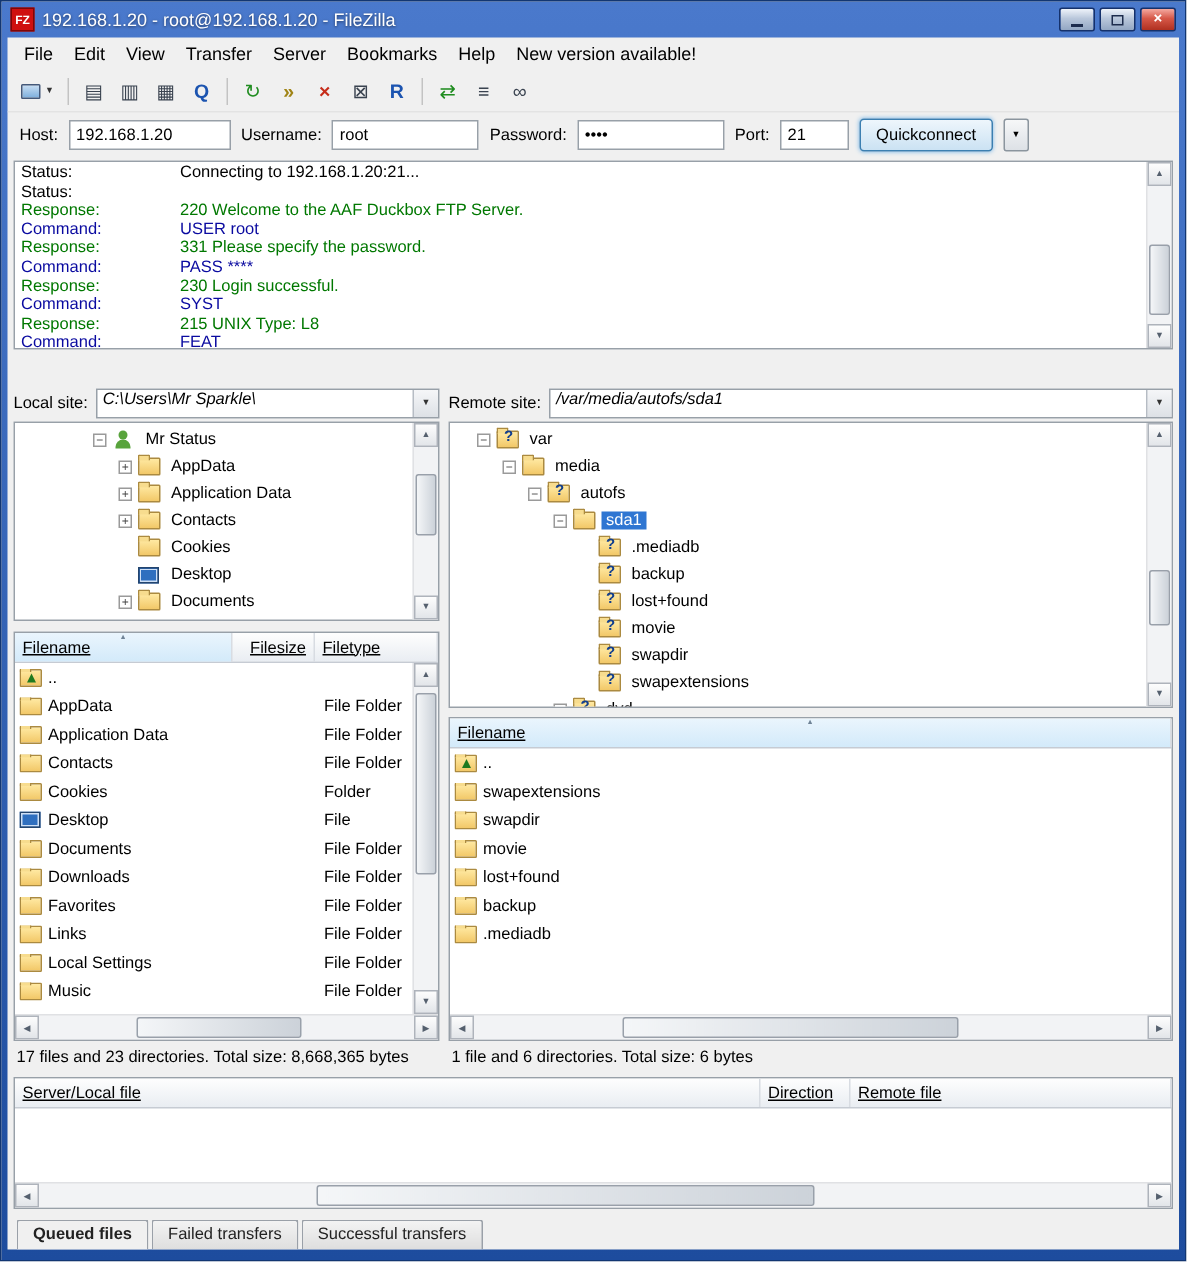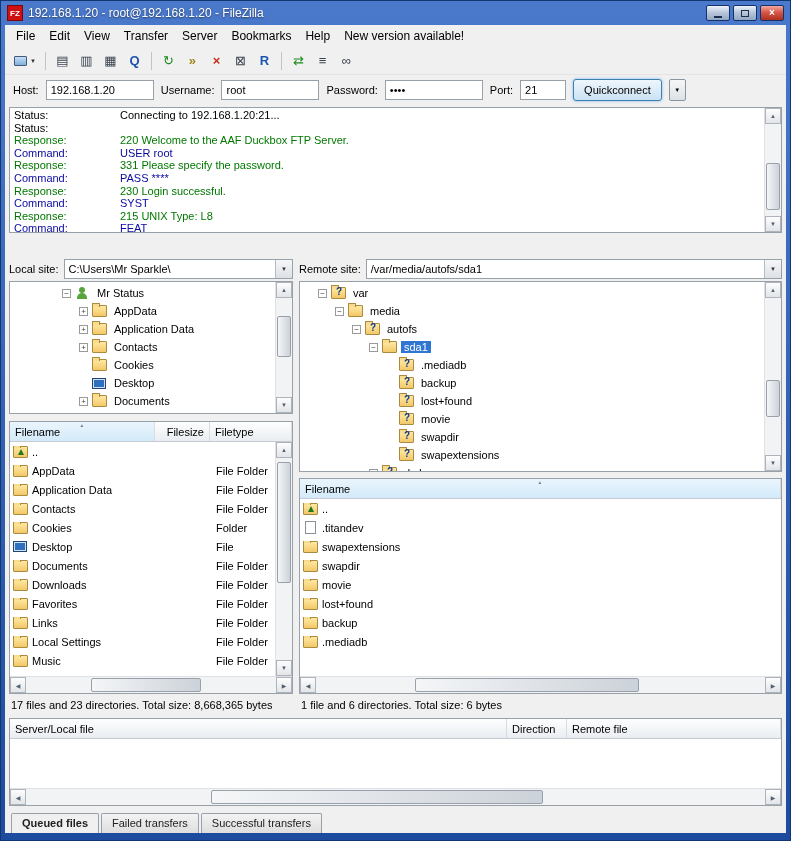--- a/index.html
+++ b/index.html
@@ -72,21 +72,21 @@
   .hsb .sb-thumb { top:1px; bottom:1px; }
 
   
   .main { flex:1; display:flex; padding:0 4px; min-height:0;margin-top:22px; }
   .col { display:flex; flex-direction:column; min-width:0; min-height:0; }
   .col.left { flex:0 0 284px; width:284px; }
   .vsplit { flex:0 0 6px; }
   .col.right { flex:1; }
 
   .sitebar { height:24px; flex:0 0 24px; display:flex; align-items:center; gap:5px; }
-  .combo { flex:1; height:20px; background:#fff; border:1px solid #98a0a8; display:flex; align-items:center; overflow:hidden; }
+  .combo { flex:1; height:20px; background:#fff; border:1px solid #98a0a8; display:flex; align-items:flex-start; overflow:hidden;font-style:italic; }
   .combo .cv { flex:1; padding-left:4px; white-space:nowrap; }
   .combo .ca { flex:0 0 17px; height:18px; background:linear-gradient(#f5f6f8,#dde1e6);
     border-left:1px solid #b6bcc4; display:flex; align-items:center; justify-content:center; font-size:6px; color:#333; }
 
   .treepane { background:#fff; border:1px solid #98a0a8; display:flex; overflow:hidden; }
   .treepane.h-local { flex:0 0 133px; height:133px; }
   .treepane.h-remote { flex:0 0 191px; height:191px; }
   .treeitems { flex:1; padding-top:2px; overflow:hidden; }
   .ti { display:flex; align-items:center; height:18px; white-space:nowrap; }
   .exp { flex:0 0 9px; width:9px; height:9px; border:1px solid #9a9a9a; background:#fff;
@@ -110,21 +110,21 @@
   .userico { flex:0 0 15px; width:15px; height:13px; margin-right:4px; position:relative; }
   .userico::before { content:""; position:absolute; left:4px; top:0; width:6px; height:6px; border-radius:50%; background:#58a33c; }
   .userico::after { content:""; position:absolute; left:2px; top:6px; width:10px; height:6px; border-radius:5px 5px 0 0; background:#58a33c; }
   .deskico { flex:0 0 14px; width:14px; height:11px; margin-right:5px; background:#2f6fbf;
     border:1px solid #24456e; box-shadow:inset 0 0 0 1px #cfe0f5; }
   .fileico { flex:0 0 11px; width:11px; height:13px; margin:0 6px 0 2px; background:#fff; border:1px solid #8a8f98; }
 
   
   .listpane { background:#fff; border:1px solid #98a0a8; display:flex; flex-direction:column; flex:1; min-height:0; overflow:hidden; }
   .listhdr { height:20px; flex:0 0 20px; display:flex; background:linear-gradient(#fefefe,#e9edf2);
-    border-bottom:1px solid #c6cbd3; }
+    border-bottom:1px solid #c6cbd3;text-decoration:underline; }
   .hc { display:flex; align-items:center; padding:0 5px; border-right:1px solid #d8dce2; position:relative; }
   .hc.sorted { background:linear-gradient(#eaf5fd,#d3eafa); }
   .sortmark { position:absolute; top:0; left:50%; transform:translateX(-50%) scale(.8); font-size:6px; color:#6f8396; line-height:7px; }
   .hc.c-name { flex:0 0 145px; } .hc.c-size { flex:0 0 55px; justify-content:flex-end; } .hc.c-type { flex:1; }
   .hc.c-full { flex:1; }
   .hc.c-srv { flex:0 0 497px; } .hc.c-dir { flex:0 0 60px; } .hc.c-rf { flex:1;text-align:right; }
   .rowsarea { flex:1; display:flex; min-height:0; overflow:hidden; }
   .rowsinner { flex:1; overflow:hidden; }
   .lr { display:flex; height:19px; align-items:center; padding-left:3px; white-space:nowrap; }
   .lr .cn { flex:0 0 142px; width:142px; display:flex; align-items:center; overflow:hidden; }
@@ -545,26 +545,20 @@
           <div class="rowsarea">
             <div class="rowsinner">
               <div class="lr">
                   <span class="cfull">
                     <span class="ico fold upmark"></span>
                     <span>..</span>
                   </span>
                 </div>
               <div class="lr">
                   <span class="cfull">
-                    <span class="fileico"></span>
-                    <span>.titandev</span>
-                  </span>
-                </div>
-              <div class="lr">
-                  <span class="cfull">
                     <span class="ico fold"></span>
                     <span>swapextensions</span>
                   </span>
                 </div>
               <div class="lr">
                   <span class="cfull">
                     <span class="ico fold"></span>
                     <span>swapdir</span>
                   </span>
                 </div>

